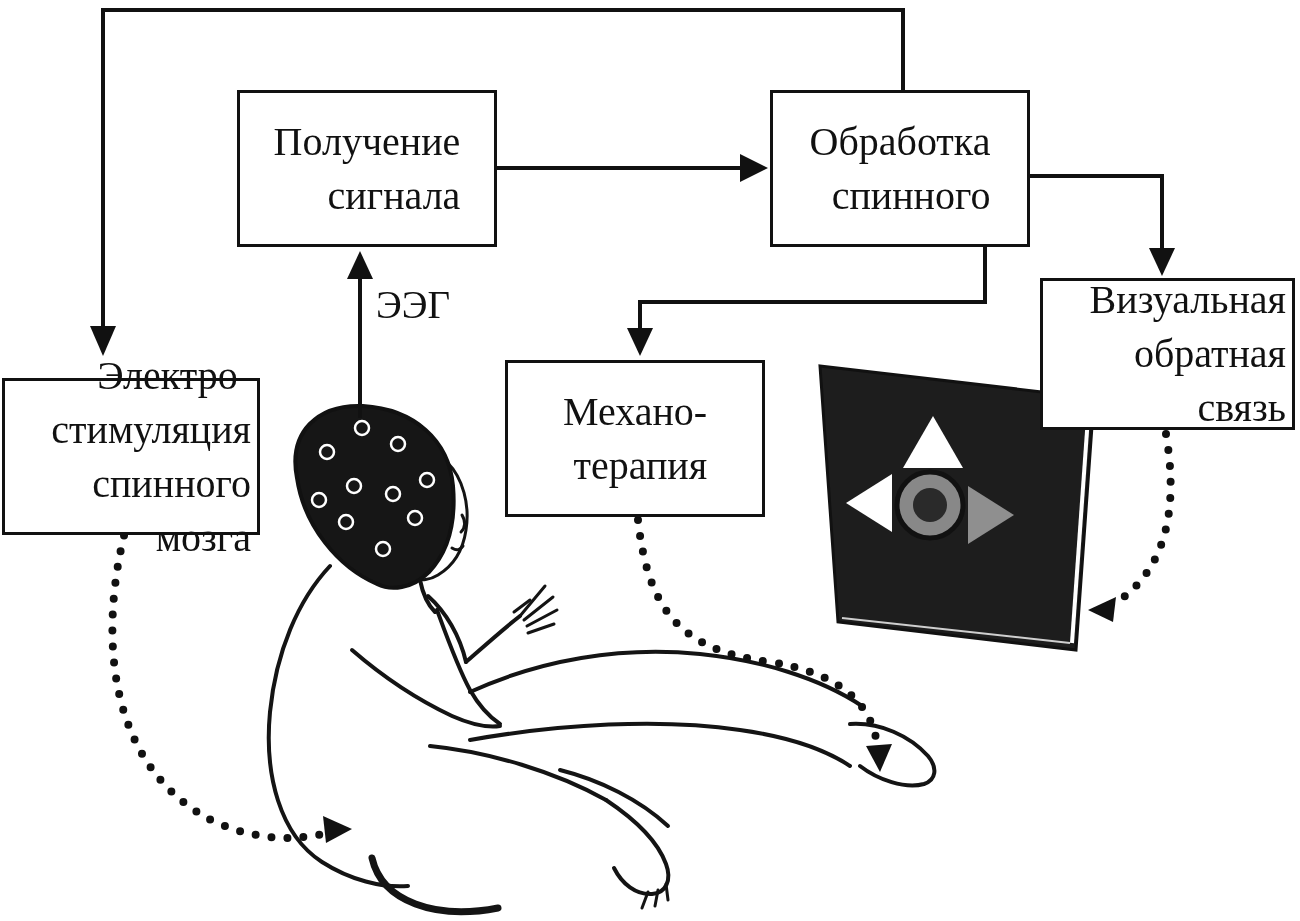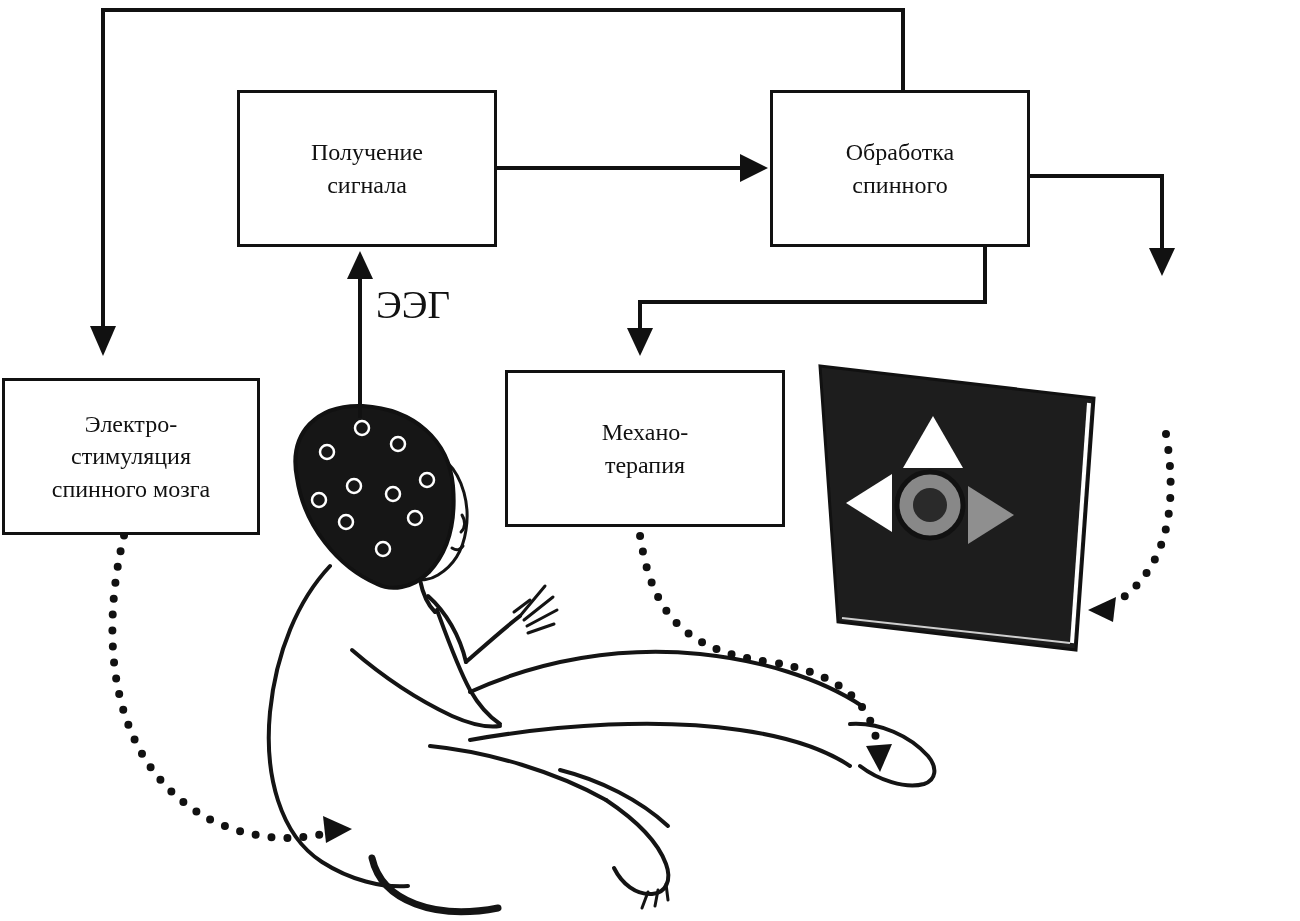--- a/index.html
+++ b/index.html
@@ -8,27 +8,27 @@
     font-family:"Liberation Serif", serif; color:#111; overflow:hidden;
   }
   .layer { position:absolute; left:0; top:0; width:1300px; height:921px; }
   .node {
     position:absolute; box-sizing:border-box;
     border:3px solid #111; background:#fff;
     display:flex; align-items:center; justify-content:center;
     padding:6px;
   }
   .node span {
-    white-space:pre-line; text-align:center;
-    font-size:24px; line-height:1.35; color:#111;
+    white-space:pre-line; text-align:right;
+    font-size:40px; line-height:1.35; color:#111;
   }
   #node-signal-acquisition { left:237px; top:90px;  width:260px; height:157px; }
   #node-signal-processing  { left:770px; top:90px;  width:260px; height:157px; }
   #node-spinal-stimulation { left:2px;   top:358px; width:258px; height:157px;margin-top:20px; }
-  #node-mechanotherapy     { left:505px; top:370px; width:280px; height:157px; }
+  #node-mechanotherapy     { left:505px; top:360px; width:260px; height:157px; }
   #node-visual-feedback    { left:1040px;top:278px; width:255px; height:152px; }
   .free-label {
     position:absolute; font-size:39px; color:#111;
   }
   #label-eeg { left:376px; top:282px; }
 </style>
 </head>
 <body>
 
 <div class="stage">
@@ -146,16 +146,20 @@
     <span>Электро-
 стимуляция
 спинного мозга</span>
   </div>
 
   <div class="node" id="node-mechanotherapy">
     <span>Механо-
 терапия</span>
   </div>
 
+  <div class="node" id="node-visual-feedback">
+    <span>Визуальная
+обратная связь</span>
+  </div>
 
   <div class="free-label" id="label-eeg">ЭЭГ</div>
 
 </div>
 
 </body></html>

